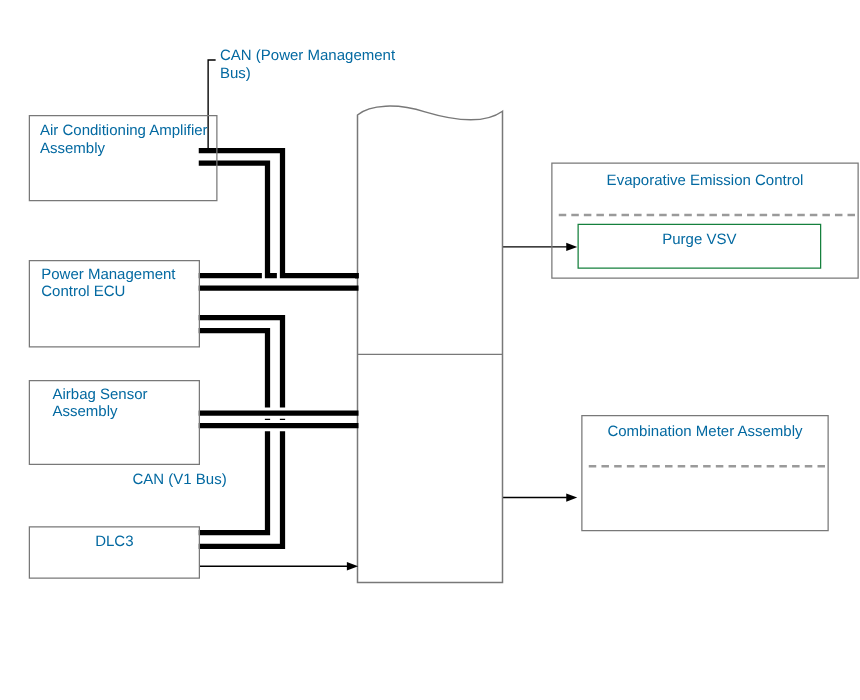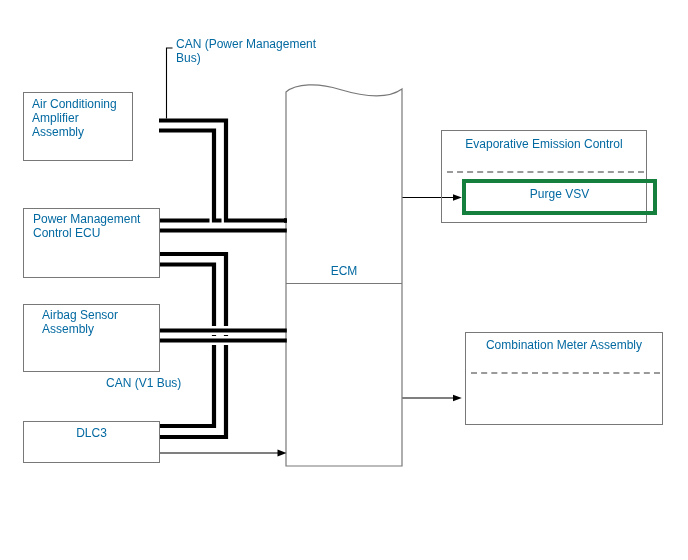--- a/index.html
+++ b/index.html
@@ -3,21 +3,21 @@
 <meta charset="utf-8">
 <style>
   html,body{margin:0;padding:0;background:#fff;}
   .canvas{position:relative;width:688px;height:560px;background:#ffffff;overflow:hidden;
           font-family:"Liberation Sans",sans-serif;color:#0369a1;}
   .layer{position:absolute;left:0;top:0;}
   .box{position:absolute;box-sizing:border-box;border:1px solid #787878;background:transparent;
        font-size:12px;line-height:14px;}
   .lbl{position:absolute;font-size:12px;line-height:14px;white-space:pre-line;}
   .ctr{text-align:center;}
-  .innerbox{position:absolute;box-sizing:border-box;border:4px solid #15803d;
+  .innerbox{position:absolute;box-sizing:border-box;border:1px solid #15803d;
             font-size:12px;line-height:14px;text-align:center;}
   .dash{position:absolute;border-top:2px dashed #9a9a9a;height:0;}
   .casing{stroke:#ffffff;stroke-width:9;fill:none;}
   .bus{stroke:#000000;stroke-width:4.2;fill:none;}
   .thin{stroke:#000000;stroke-width:1.1;fill:none;}
   .head{fill:#000000;stroke:none;}
   .outline{fill:#ffffff;stroke:#787878;stroke-width:1.2;}
   .divline{stroke:#787878;stroke-width:1;fill:none;}
 </style>
 </head>
@@ -68,36 +68,35 @@
     </g>
     <g>
       <path class="thin" d="M402.5 398 H453.5"></path>
       <polygon class="head" points="453,394.7 453,401.3 461.8,398"></polygon>
     </g>
   </svg>
 
   <div class="lbl" style="left:176px;top:37px;width:142px;">CAN (Power Management Bus)</div>
   <div class="lbl" style="left:106px;top:376px;width:120px;">CAN (V1 Bus)</div>
 
-  <div class="box" style="left:23px;top:92px;width:110px;height:69px;padding:4px 4px 0 8px;">
+  <div class="box" style="left:23px;top:92px;width:151px;height:69px;padding:4px 4px 0 8px;">
     <span>Air Conditioning Amplifier Assembly</span>
   </div>
   <div class="box" style="left:23px;top:208px;width:137px;height:70px;padding:3px 4px 0 9px;">
     <span>Power Management Control ECU</span>
   </div>
   <div class="box" style="left:23px;top:304px;width:137px;height:68px;padding:3px 4px 0 18px;">
     <span>Airbag Sensor Assembly</span>
   </div>
   <div class="box ctr" style="left:23px;top:421px;width:137px;height:42px;padding-top:4px;">
     <span>DLC3</span>
   </div>
 
-  <div class="lbl ctr" style="left:286px;top:264px;width:116px;">ECM</div>
 
-  <div class="box" style="left:441px;top:130px;width:206px;height:93px;">
+  <div class="box" style="left:441px;top:130px;width:246px;height:93px;">
     <div class="lbl ctr" style="left:0;right:0;top:6px;">Evaporative Emission Control</div>
     <div class="dash" style="left:5px;right:2px;top:40px;"></div>
     <div class="innerbox" style="left:20px;top:48px;width:195px;height:36px;padding-top:4px;">
       <span>Purge VSV</span>
     </div>
   </div>
 
   <div class="box" style="left:465px;top:332px;width:198px;height:93px;">
     <div class="lbl ctr" style="left:0;right:0;top:5px;">Combination Meter Assembly</div>
     <div class="dash" style="left:5px;right:2px;top:39px;"></div>

